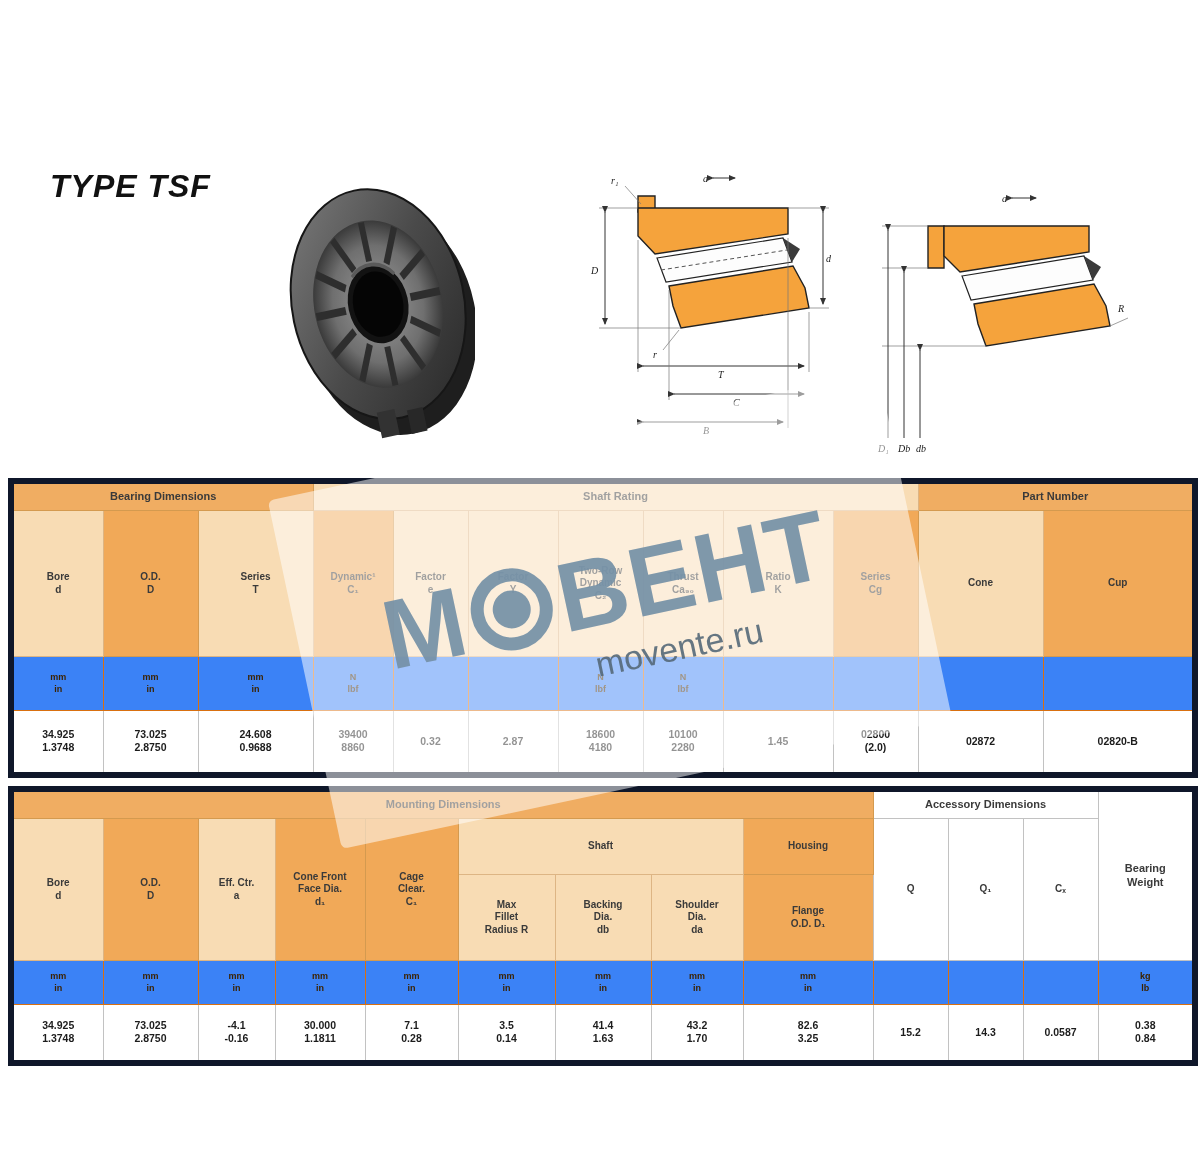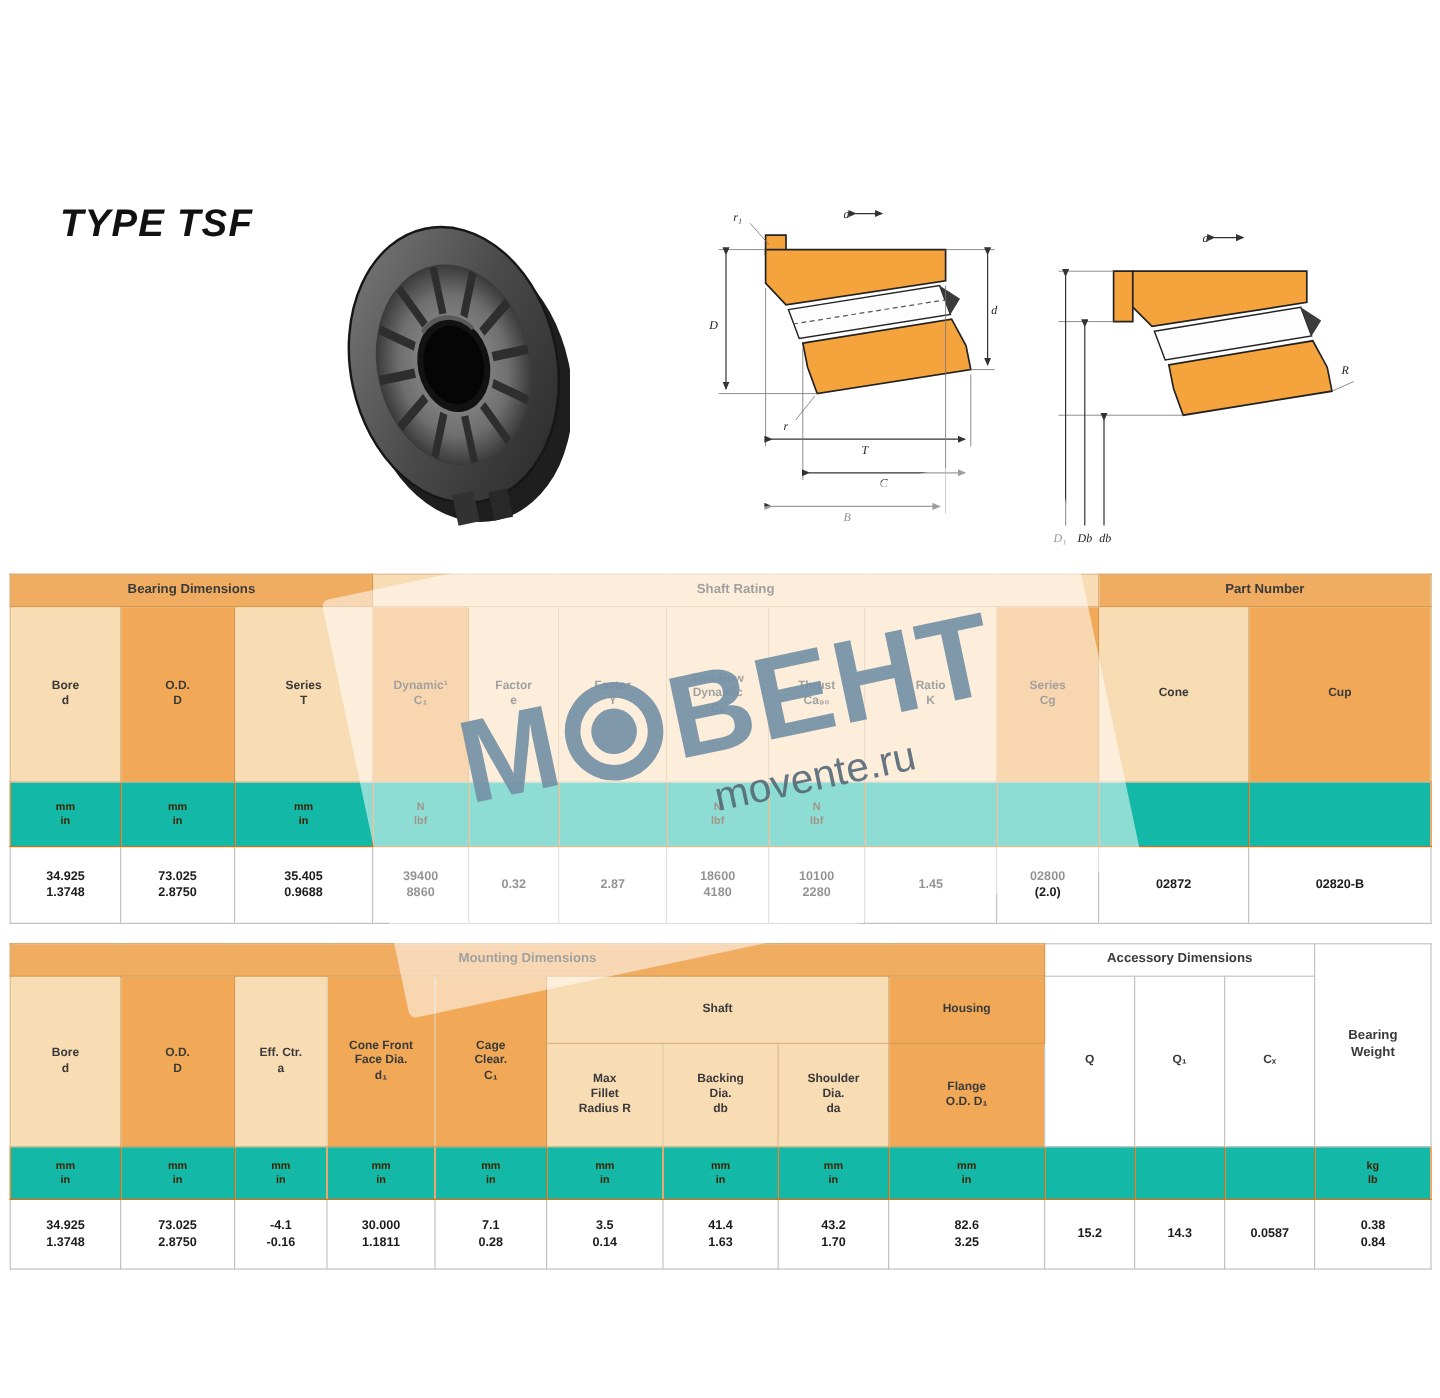--- a/index.html
+++ b/index.html
@@ -14,30 +14,30 @@
   .photo{position:absolute;left:283px;top:152px;width:192px;height:312px;}
   .diag{position:absolute;}
   .d1{left:583px;top:156px;width:254px;height:306px;}
   .d2{left:872px;top:168px;width:264px;height:296px;}
   .or{fill:#f5a33c;stroke:#222;stroke-width:1.4;}
   .dim{stroke:#333;stroke-width:1;}
   .ext{stroke:#777;stroke-width:.7;}
   .diag text{font-size:10px;fill:#222;font-style:italic;font-family:"Liberation Serif",serif;}
 
   table.t{position:absolute;border-collapse:collapse;table-layout:fixed;color:#222;
-    border:1px solid #0f172a;background:#fff;}
+    border:6px solid #0f172a;background:#fff;}
   .t th,.t td{border:1px solid #c2c2c2;padding:2px;text-align:center;vertical-align:middle;
     white-space:pre-line;font-weight:normal;line-height:1.25;overflow:hidden;}
   .bg-l{background:#f8dcb4;border-color:#ddb584 !important;}
   .bg-d{background:#f1a958;border-color:#d49a4f !important;}
   .bg-g{background:#f0ad62;border-color:#d49a4f !important;}
   .bg-w{background:#ffffff;margin-top:16px;}
   .grp th{height:22px;font-weight:bold;font-size:11px;color:#3a3a3a;}
   .hdr th{font-weight:bold;font-size:10px;color:#3a3a3a;}
-  .units td{background:#14b8a6;border-color:#d9700f !important;color:#3c2200;
+  .units td{background:#3b82f6;border-color:#d9700f !important;color:#3c2200;
     font-size:9px;font-weight:bold;}
   .data td{background:#fff;font-size:10.5px;font-weight:bold;color:#1c1c1c;}
   .t1{left:8px;top:478px;width:1184px;}
   .t2{left:8px;top:786px;width:1184px;}
 
   .wm{position:absolute;left:298px;top:432px;width:624px;height:356px;z-index:6;
     pointer-events:none;transform:rotate(-12deg);background:rgba(255,255,255,.52);
     border-radius:6px;display:flex;flex-direction:column;align-items:center;justify-content:center;}
   .wm-line{display:flex;align-items:center;color:rgba(116,144,166,.92);
     font-size:98px;font-weight:bold;letter-spacing:2px;line-height:1;}
@@ -232,21 +232,21 @@
       <td></td>
       <td></td>
       <td></td>
       <td></td>
     </tr>
     <tr class="data" style="height:64px">
       <td>34.925
 1.3748</td>
       <td>73.025
 2.8750</td>
-      <td>35.405
+      <td>24.608
 0.9688</td>
       <td>39400
 8860</td>
       <td>0.32</td>
       <td>2.87</td>
       <td>18600
 4180</td>
       <td>10100
 2280</td>
       <td>1.45</td>

